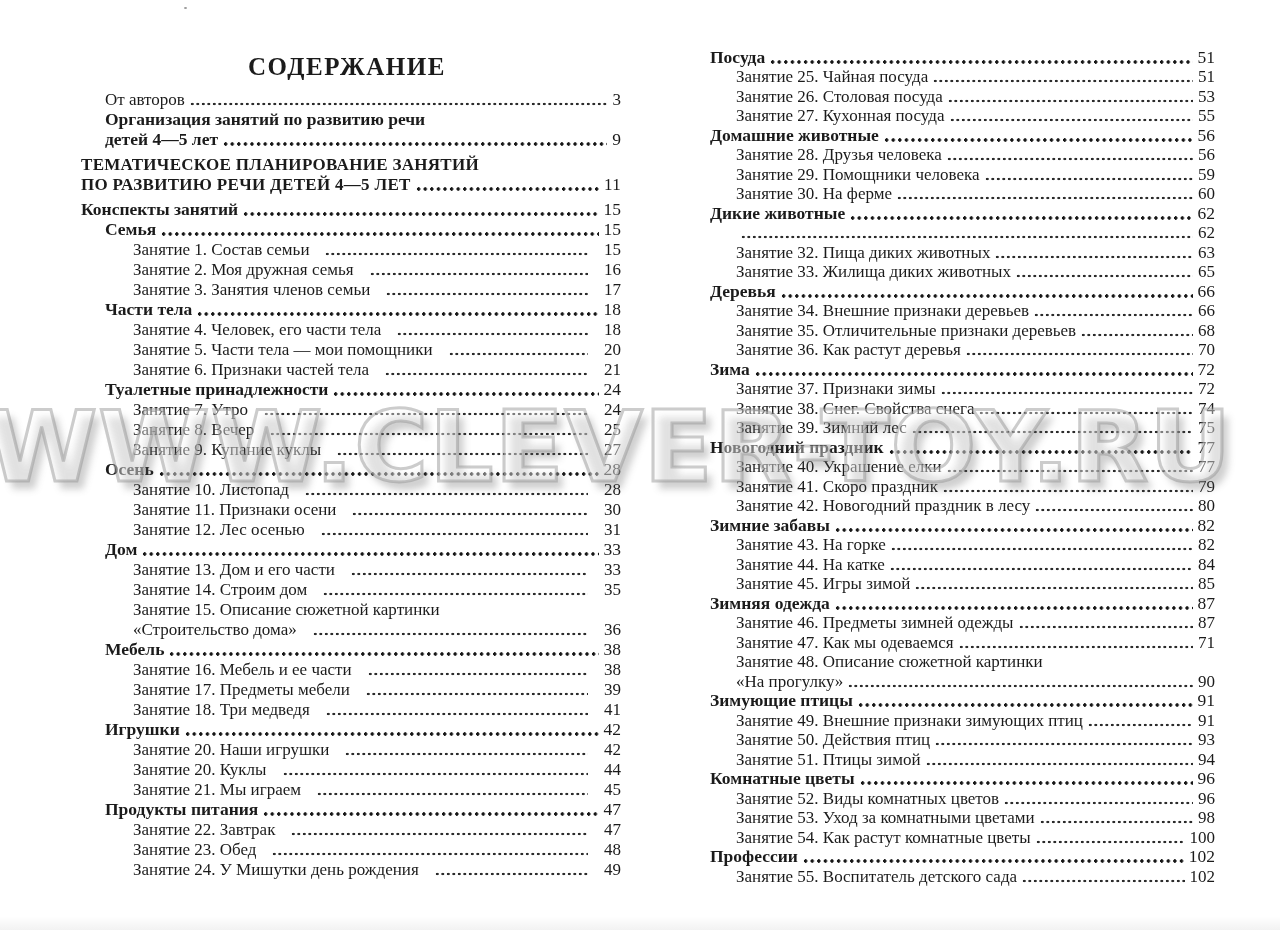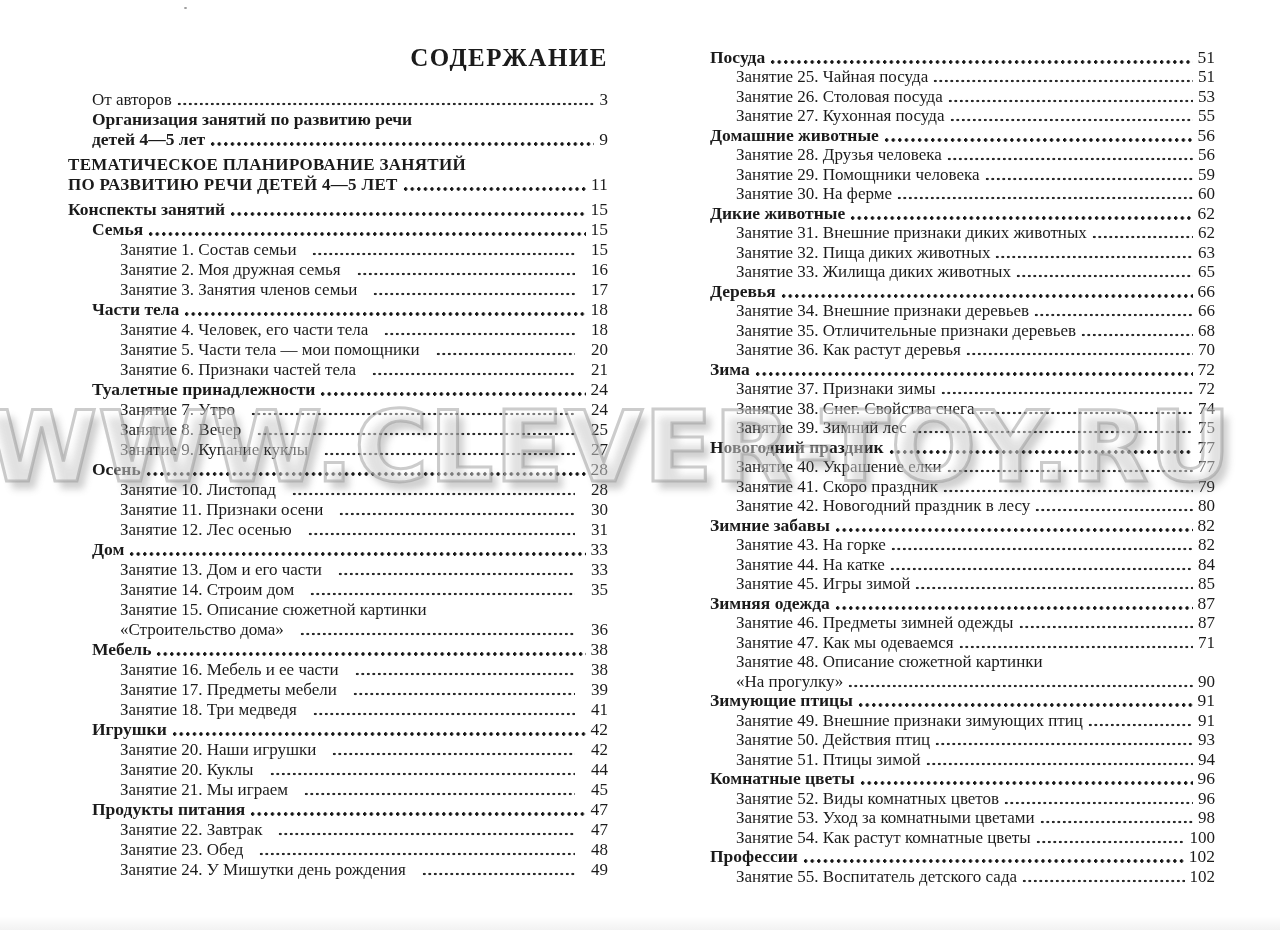--- a/index.html
+++ b/index.html
@@ -7,25 +7,25 @@
     width:1280px;height:930px;
     background:#f4f4f2;
     font-family:"Liberation Serif","DejaVu Serif",serif;
   }
   .page{
     position:relative;width:1280px;height:930px;
     background:#ffffff;color:#1b1b1b;overflow:hidden;
   }
   .title{
     position:absolute;top:44px;left:68px;width:540px;
-    margin:0;text-align:right;
+    margin:9px;text-align:center;
     font-size:25px;font-weight:bold;letter-spacing:1.5px;
   }
   .col{position:absolute;}
-  .col-left{top:90px;left:68px;width:540px;}
+  .col-left{top:90px;left:81px;width:540px;}
   .col-right{top:48px;left:710px;width:505px;}
   .row{display:flex;align-items:flex-end;}
   .col-left  .row{height:20px;font-size:17px;}
   .col-right .row{height:19.5px;font-size:17px;}
   .b{font-weight:bold;}
   .b:not(.caps){font-size:17.5px;}
   .caps{font-size:19.5px;letter-spacing:0.3px;font-family:Liberation Serif, serif;}
   .sp{margin-top:5px;}
   .col-left  .i1{padding-left:24px;}
   .col-left  .i2{padding-left:52px;gap:11px;}
@@ -299,21 +299,20 @@
         <span class="lbl">Занятие 30. На ферме</span>
         <span class="leader"></span>
         <span class="num">60</span>
       </div>
       <div class="row i1 b">
         <span class="lbl">Дикие животные</span>
         <span class="leader"></span>
         <span class="num">62</span>
       </div>
       <div class="row i2">
-        <span class="lbl">Занятие 31. Внешние признаки диких животных</span>
         <span class="leader"></span>
         <span class="num">62</span>
       </div>
       <div class="row i2">
         <span class="lbl">Занятие 32. Пища диких животных</span>
         <span class="leader"></span>
         <span class="num">63</span>
       </div>
       <div class="row i2">
         <span class="lbl">Занятие 33. Жилища диких животных</span>

